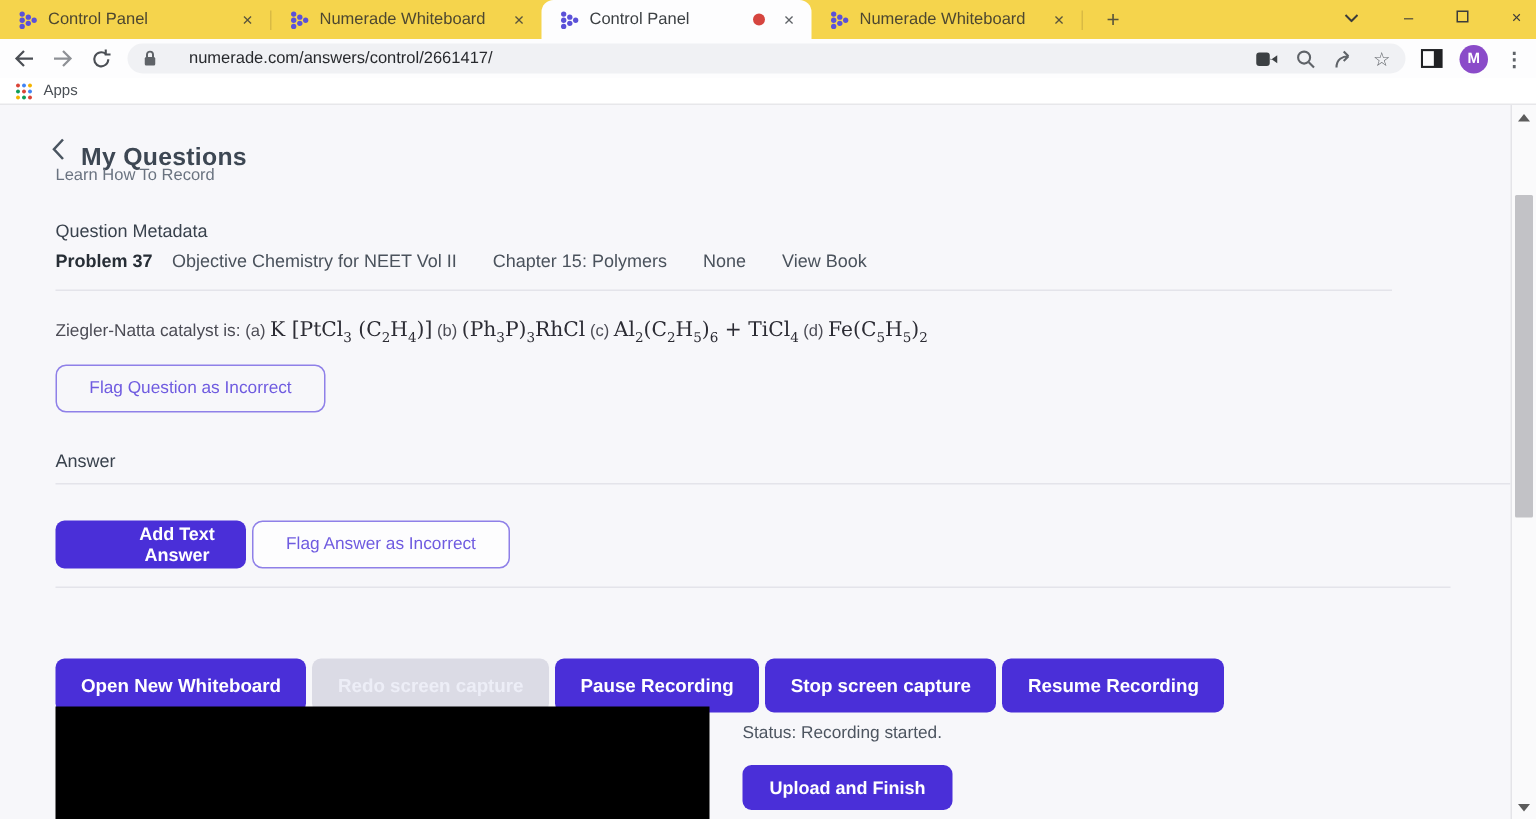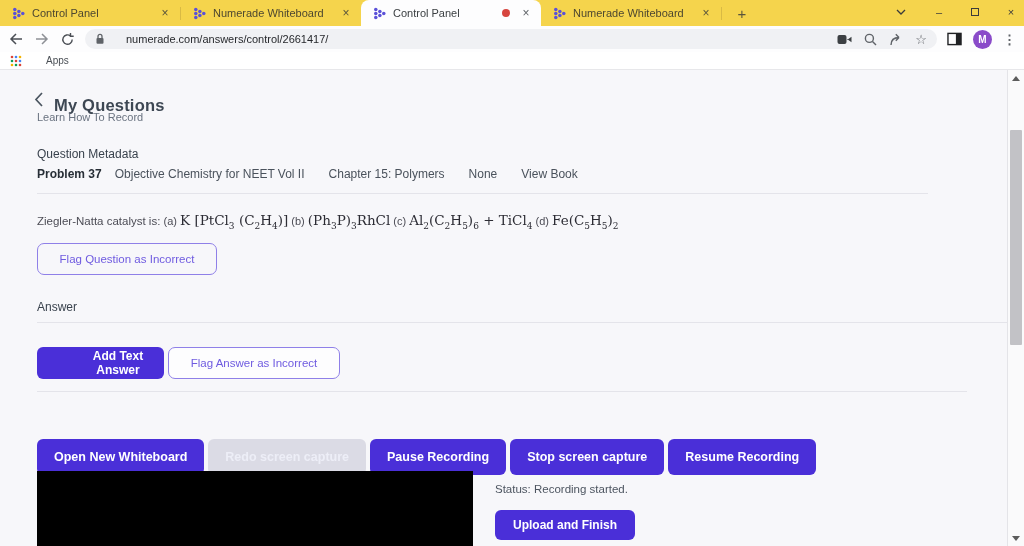--- a/index.html
+++ b/index.html
@@ -32,21 +32,21 @@
   .omnibox .url { font-size:11px; color:#27292d; margin-left:21px; flex:1; white-space:nowrap; }
   .omni-icons { display:flex; align-items:center; gap:12px; }
   .toolbar-right { display:flex; align-items:center; gap:11px; margin-left:10px; }
   .avatar { width:19px; height:19px; border-radius:50%; background:#8a4bc9; color:#fff;
             font-size:10px; font-weight:bold; display:flex; align-items:center; justify-content:center; }
   .kebab { color:#5f6368; font-size:13px; font-weight:bold; }
   .star-glyph { color:#5f6368; font-size:13px; line-height:13px; }
 
   .bookmarks { position:absolute; top:52px; left:0; width:1024px; height:18px; background:#ffffff;
                border-bottom:1px solid #e7e7ea; display:flex; align-items:center; }
-  .bookmark-item { display:flex; align-items:center; gap:24px; margin-left:10px; font-size:10px; color:#4a4f55; }
+  .bookmark-item { display:flex; align-items:center; gap:7px; margin-left:10px; font-size:10px; color:#4a4f55; }
 
   
   .content { position:absolute; top:70px; left:0; width:1007px; height:476px; background:#f7f7fa; }
 
   .page-header { position:absolute; top:14px; left:33px; display:flex; align-items:center; gap:10px; }
   .page-title { font-size:16.5px; font-weight:600; color:#3d4753; letter-spacing:.2px;margin-top:12px; }
   .learn-link { position:absolute; top:41px; left:37px; font-size:11px; color:#6a7380; }
 
   .qmeta-heading { position:absolute; top:77px; left:37px; font-size:12px; color:#39424d; }
   .meta-row { position:absolute; top:97px; left:37px; display:flex; gap:24px; font-size:12px; color:#4a525c;align-items:center; }

